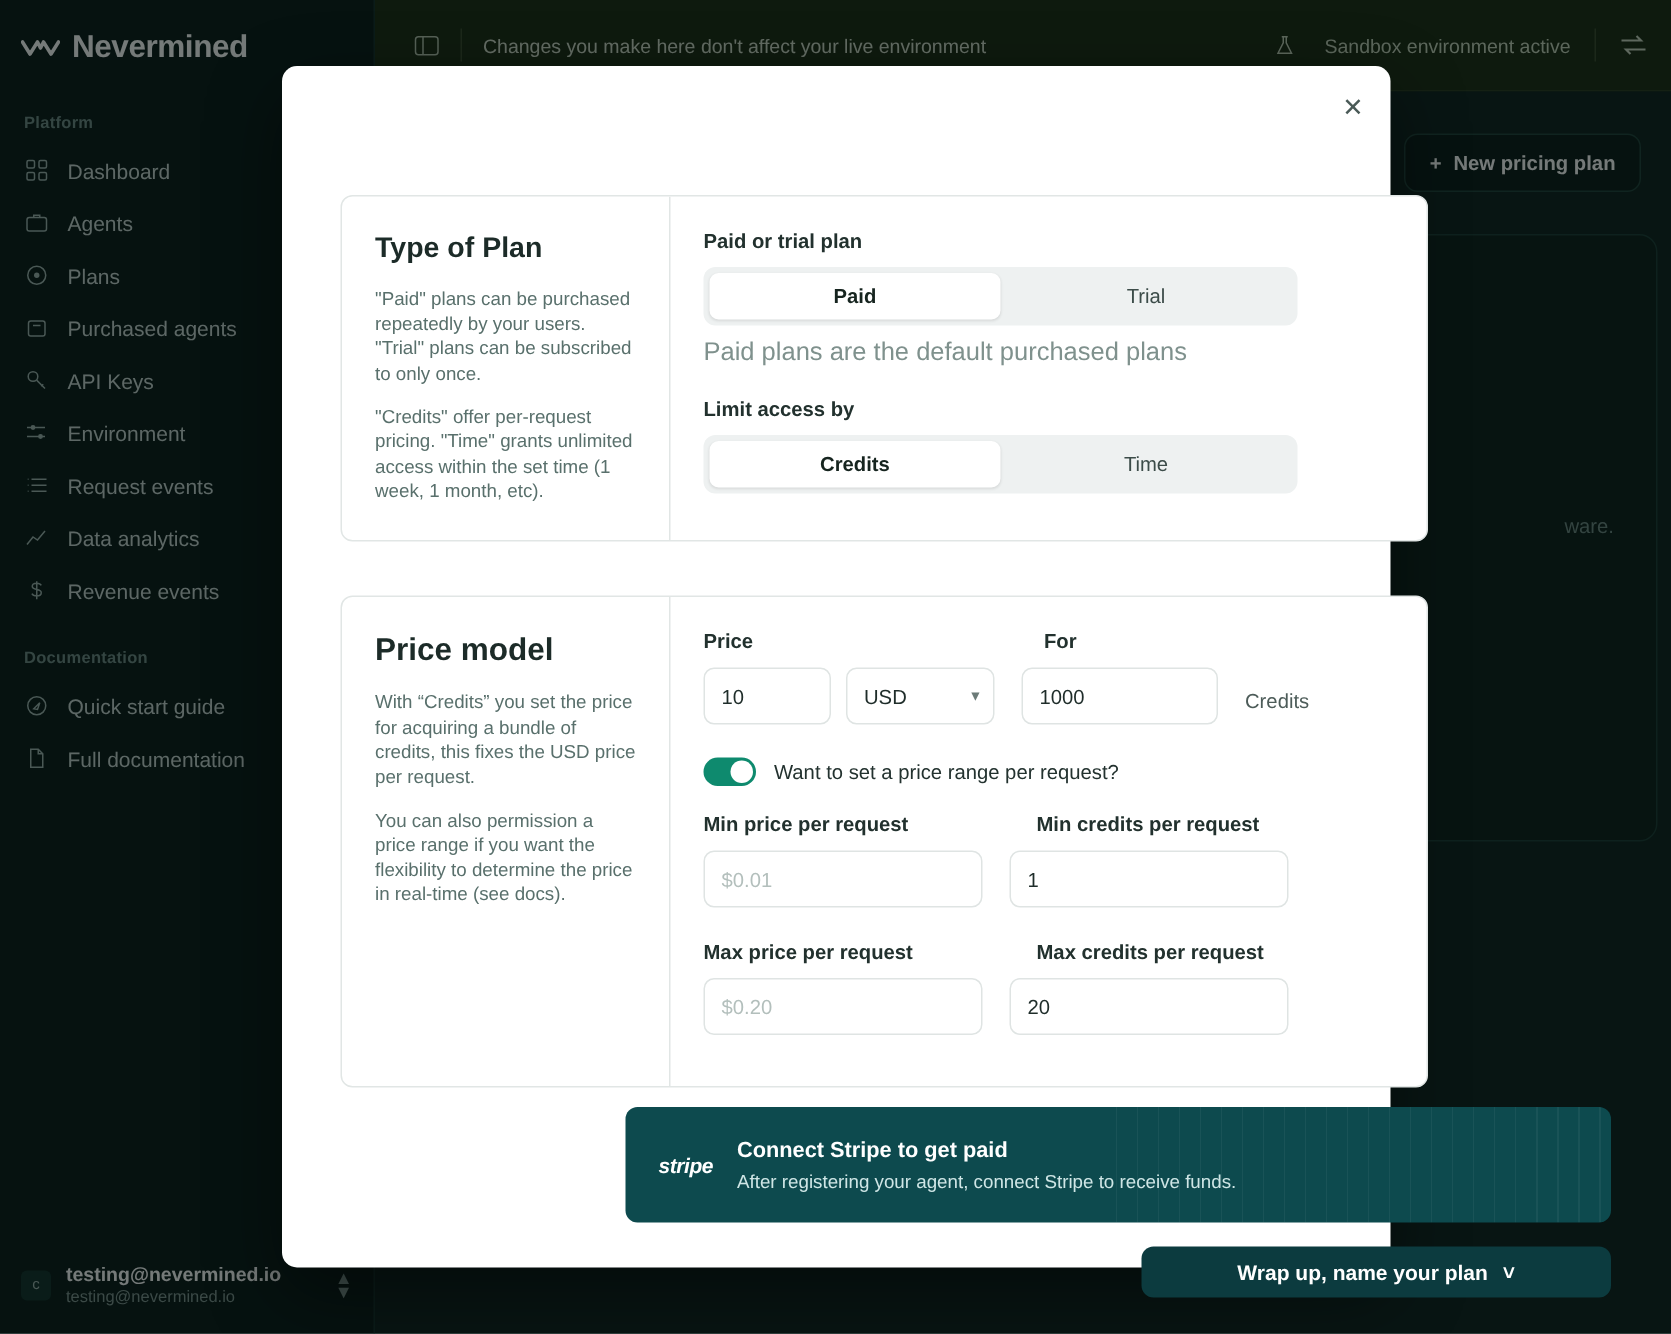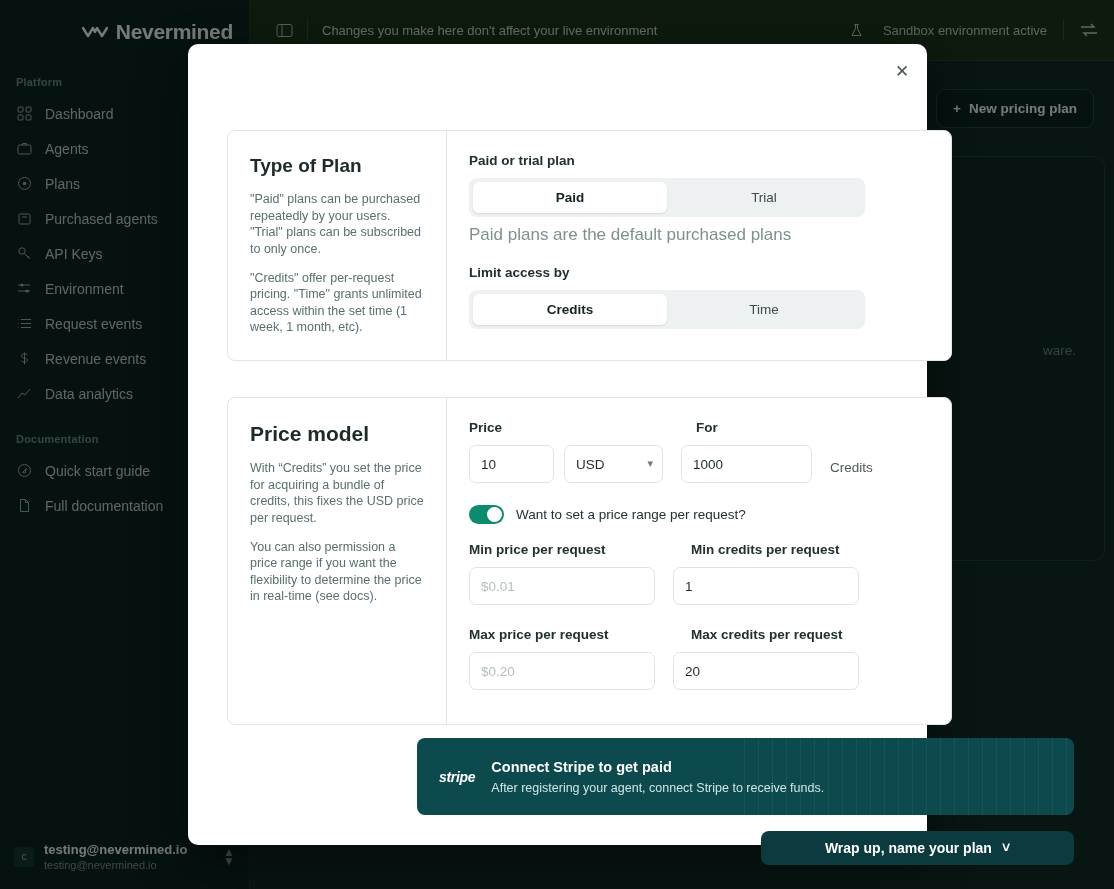--- a/index.html
+++ b/index.html
@@ -14,21 +14,20 @@
   
   .sidebar {
     position: absolute; left: 0; top: 0; width: 250px; height: 889px;
     background: #0a1a18;
     border-right: 1px solid #16302c;
     display: flex; flex-direction: column;
   }
   .logo-row {
     display: flex; align-items: center; gap: 8px;
     padding: 20px 16px 10px 14px;
-    justify-content: flex-end;
   }
   .logo-mark { color: #ffffff; font-size: 20px; line-height: 1; }
   .logo-text { color: #ffffff; font-size: 21px; font-weight: bold; letter-spacing: -0.3px; }
   .nav-section-label {
     color: #6f8a85; font-size: 11px; font-weight: bold;
     padding: 22px 16px 8px 16px; letter-spacing: .2px;
   }
   .nav-item {
     display: flex; align-items: center; gap: 12px;
     padding: 9px 16px; color: #c9d6d3; font-size: 14px;
@@ -255,33 +254,33 @@
         <svg width="15" height="15" viewBox="0 0 15 15">
             <path d="M4 3.5h10M4 7.5h10M4 11.5h10M1.5 3.5h.5M1.5 7.5h.5M1.5 11.5h.5" stroke="#9fb3af"></path>
           </svg>
       </span>
       <span>Request events</span>
     </div>
 
     <div class="nav-item">
       <span class="ico">
         <svg width="15" height="15" viewBox="0 0 15 15">
+            <path d="M1 12l4-5 3 2 5-6" stroke="#9fb3af" fill="none"></path>
+          </svg>
+      </span>
+      <span>Data analytics</span>
+    </div>
+
+    <div class="nav-item">
+      <span class="ico">
+        <svg width="15" height="15" viewBox="0 0 15 15">
             <path d="M7.5 1.5v12M10.5 4.2C10 3.2 9 2.8 7.5 2.8c-2 0-3 .9-3 2.1 0 1.3 1.2 1.8 3 2.1 1.8.3 3 .8 3 2.1 0 1.3-1.2 2.1-3 2.1-1.6 0-2.7-.5-3.2-1.5" stroke="#9fb3af" fill="none"></path>
           </svg>
       </span>
       <span>Revenue events</span>
-    </div>
-
-    <div class="nav-item">
-      <span class="ico">
-        <svg width="15" height="15" viewBox="0 0 15 15">
-            <path d="M1 12l4-5 3 2 5-6" stroke="#9fb3af" fill="none"></path>
-          </svg>
-      </span>
-      <span>Data analytics</span>
     </div>
 
     <div class="nav-section-label">Documentation</div>
 
     <div class="nav-item">
       <span class="ico">
         <svg width="15" height="15" viewBox="0 0 15 15">
             <circle cx="7.5" cy="7.5" r="6" stroke="#9fb3af" fill="none"></circle>
             <path d="M5.5 9.5L9.5 5.5 8 10z" stroke="#9fb3af" fill="none"></path>
           </svg>

